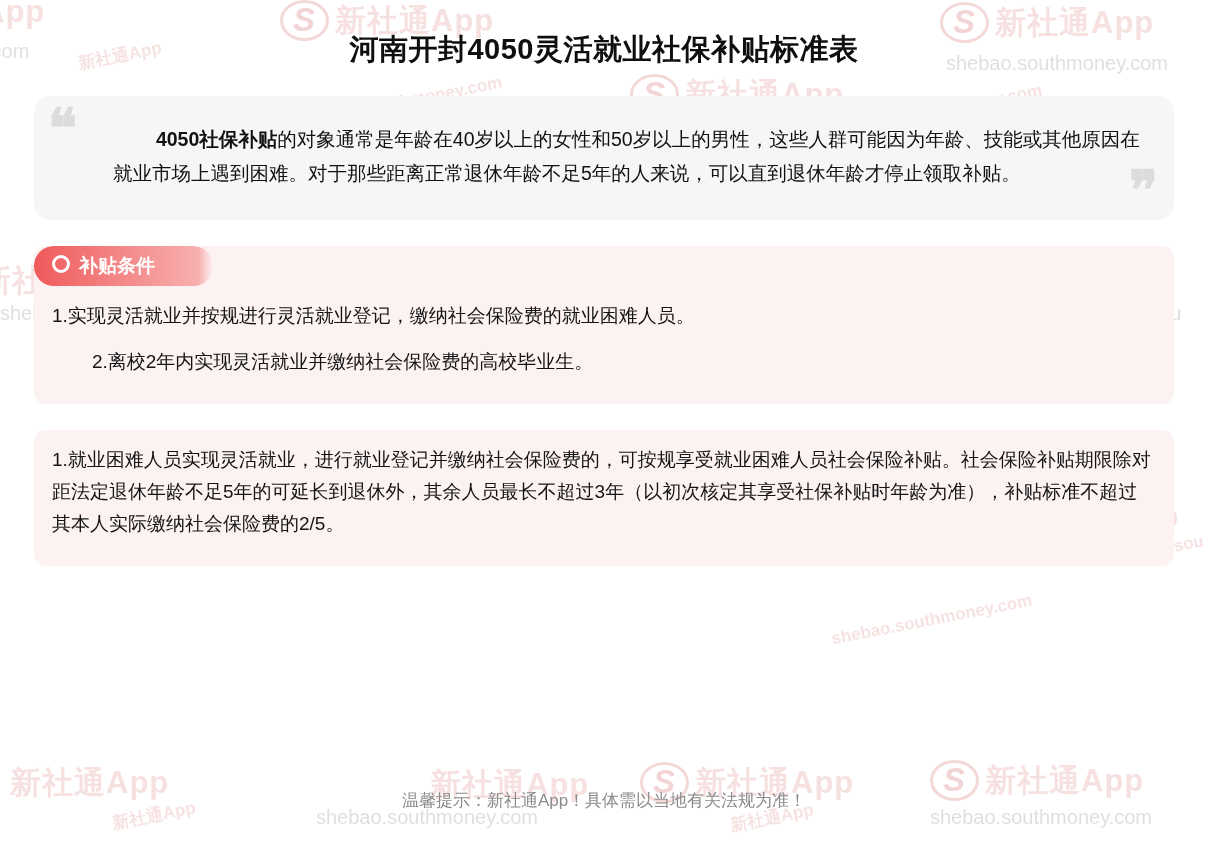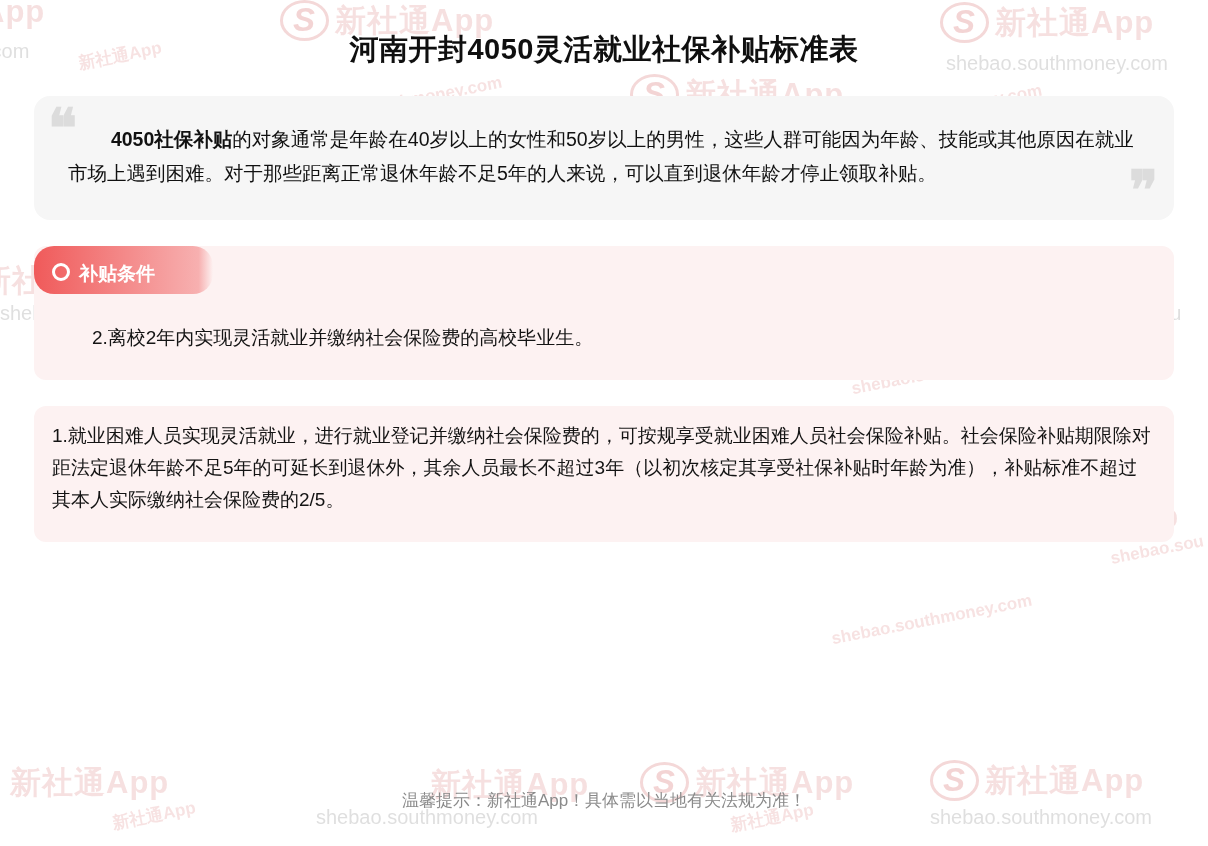--- a/index.html
+++ b/index.html
@@ -90,39 +90,39 @@
   .intro-card .quote-close {
     position: absolute;
     color: #dcdcdc;
     font-size: 54px;
     font-family: "Liberation Serif", serif;
     font-weight: bold;
     line-height: 1;
   }
   .intro-card .quote-open { top: 6px; left: 14px; }
   .intro-card .quote-close { bottom: 2px; right: 16px; }
-  .intro-text { text-indent: 2.2em; }
+  .intro-text { text-indent: 2.2em; margin-left: 45px; }
   .intro-text b { font-weight: bold; }
 
   .section {
     margin-top: 26px;
     background: #fdf2f2;
     border-radius: 12px;
     padding: 0 0 22px 0;
     position: relative;
   }
   .section-spacer { height: 14px; }
 
   .badge {
     display: inline-block;
     background: linear-gradient(to right, #f05a5a, #f7b0b0 92%, rgba(247,176,176,0) 100%);
     color: #ffffff;
     font-size: 19px;
     font-weight: bold;
-    padding: 15px 58px 7px 18px;
+    padding: 7px 58px 7px 18px;
     border-radius: 20px 20px 20px 20px;
     margin-left: 0;
     position: relative;
     top: -14px;
   }
   .badge .dot {
     display: inline-block;
     width: 12px;
     height: 12px;
     border: 3px solid #ffffff;
@@ -204,20 +204,21 @@
 
   <div class="intro-card">
     <span class="quote-open">❝</span>
     <span class="quote-close">❞</span>
     <div class="intro-text"><b>4050社保补贴</b><span>的对象通常是年龄在40岁以上的女性和50岁以上的男性，这些人群可能因为年龄、技能或其他原因在就业市场上遇到困难。对于那些距离正常退休年龄不足5年的人来说，可以直到退休年龄才停止领取补贴。</span></div>
   </div>
 
   <div class="section">
     <div class="section-spacer"></div>
     <span class="badge"><span class="dot"></span><span>补贴条件</span></span>
+    <p class="para">1.实现灵活就业并按规进行灵活就业登记，缴纳社会保险费的就业困难人员。</p>
     <p class="para indent gap">2.离校2年内实现灵活就业并缴纳社会保险费的高校毕业生。</p>
   </div>
 
   <div class="section">
     <div class="section-spacer"></div>
     <p class="para">1.就业困难人员实现灵活就业，进行就业登记并缴纳社会保险费的，可按规享受就业困难人员社会保险补贴。社会保险补贴期限除对距法定退休年龄不足5年的可延长到退休外，其余人员最长不超过3年（以初次核定其享受社保补贴时年龄为准），补贴标准不超过其本人实际缴纳社会保险费的2/5。</p>
   </div>
 
 </div>
 

